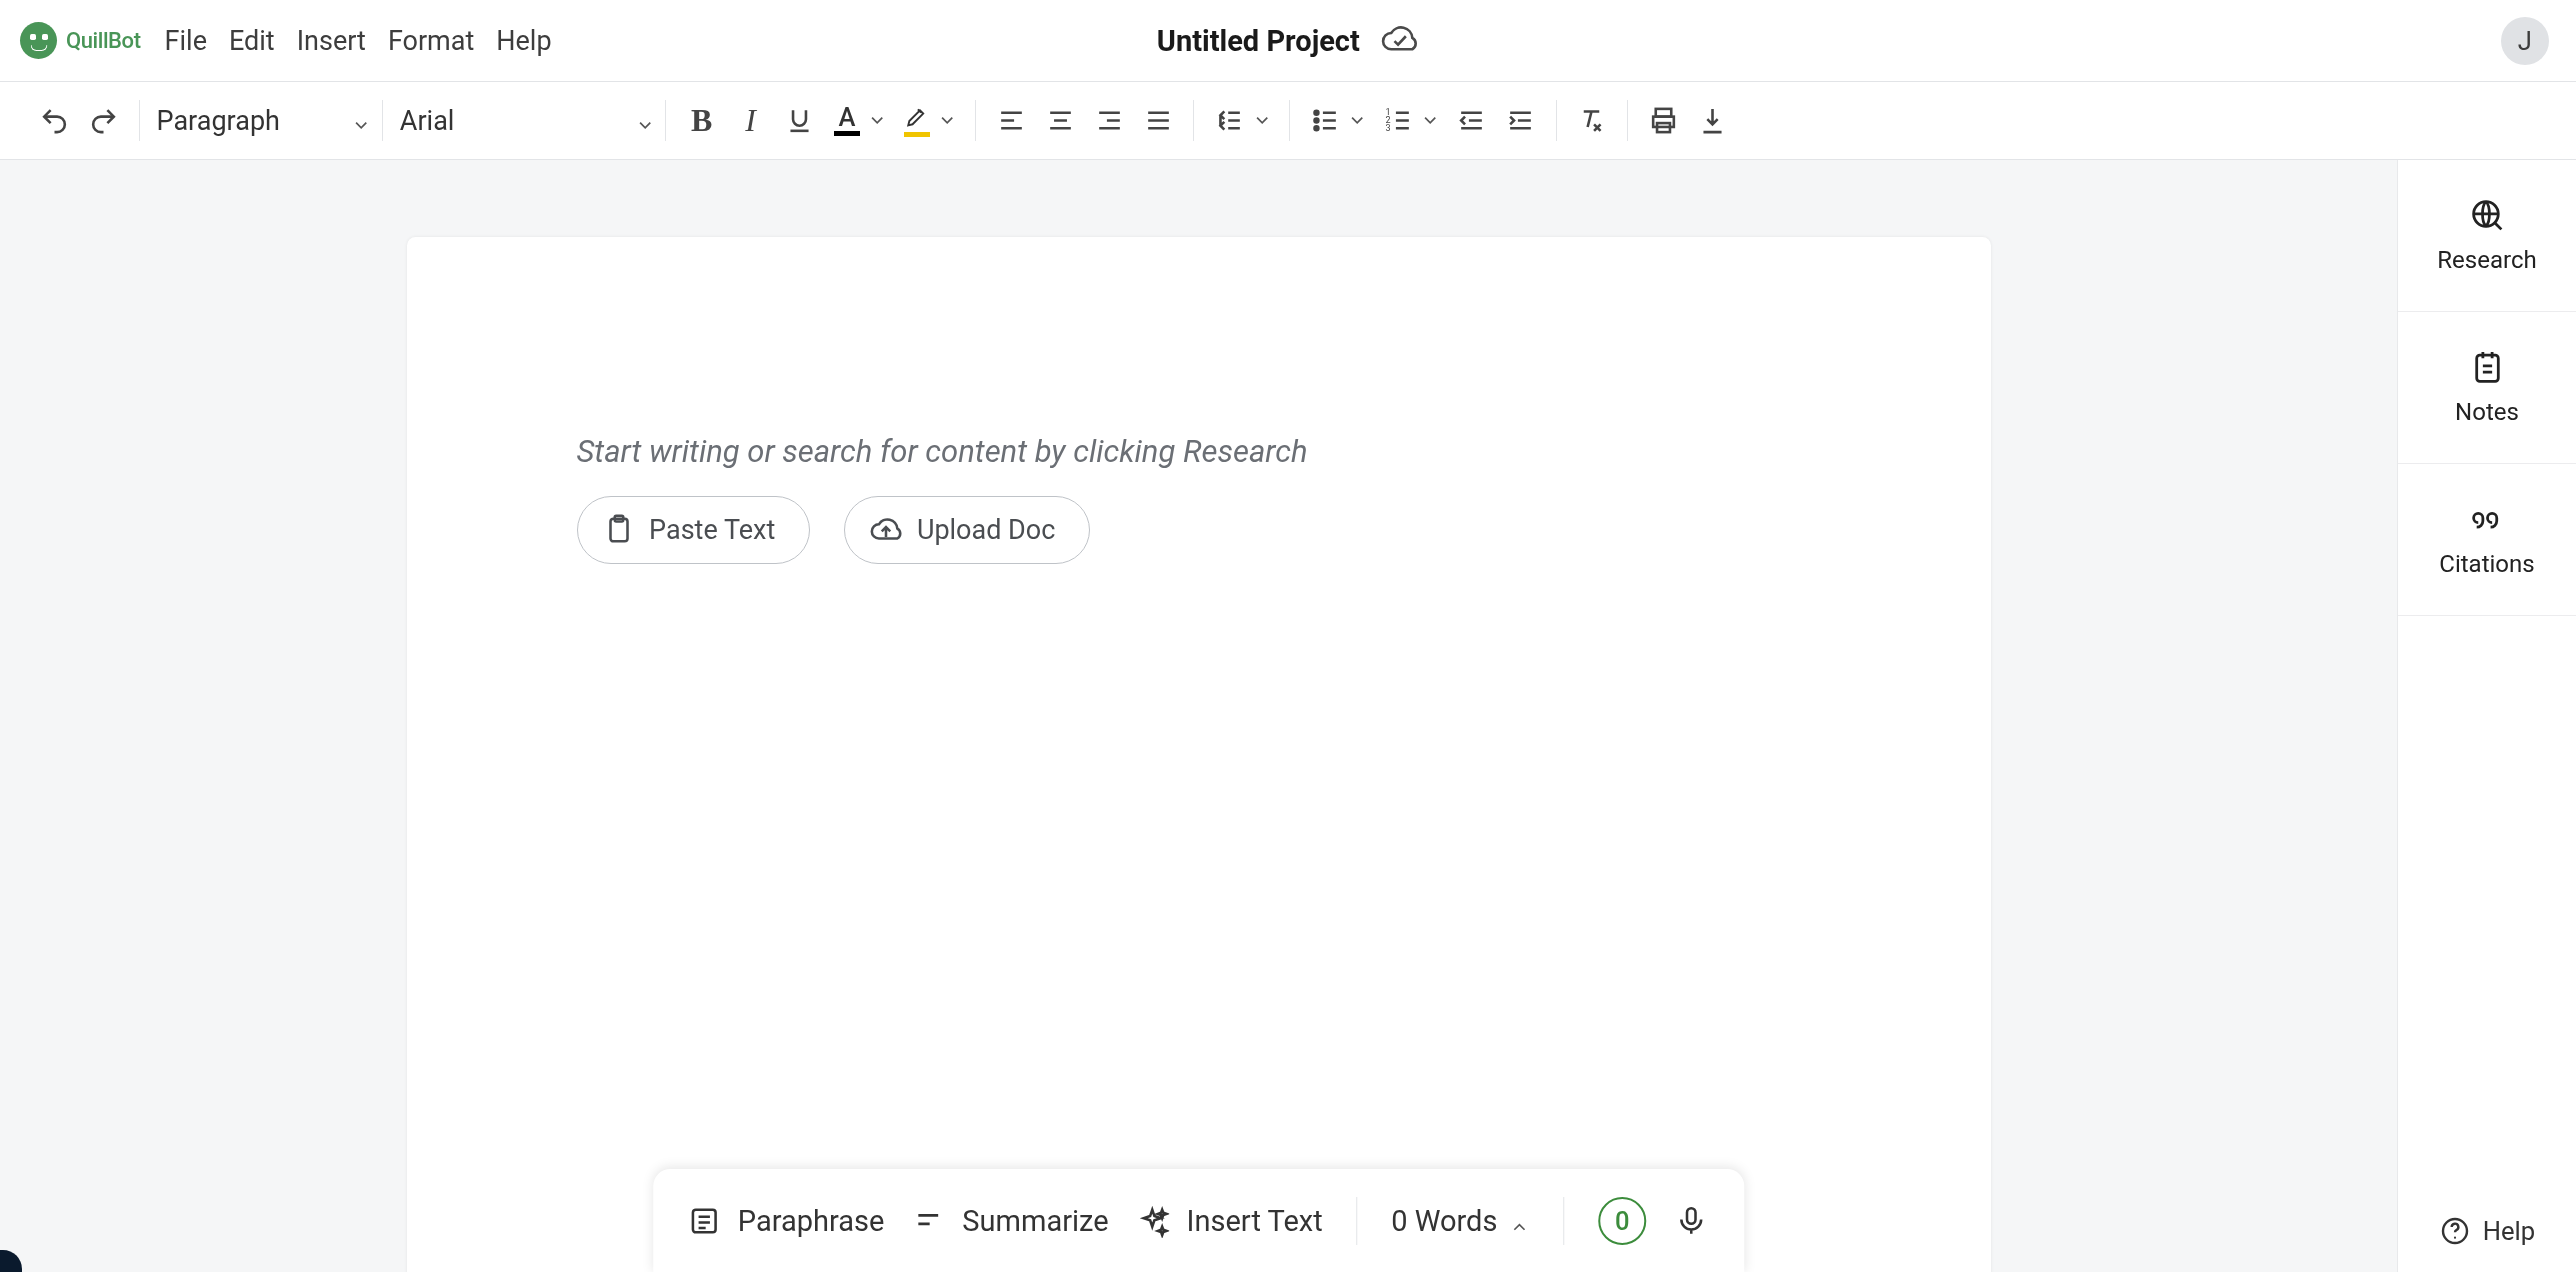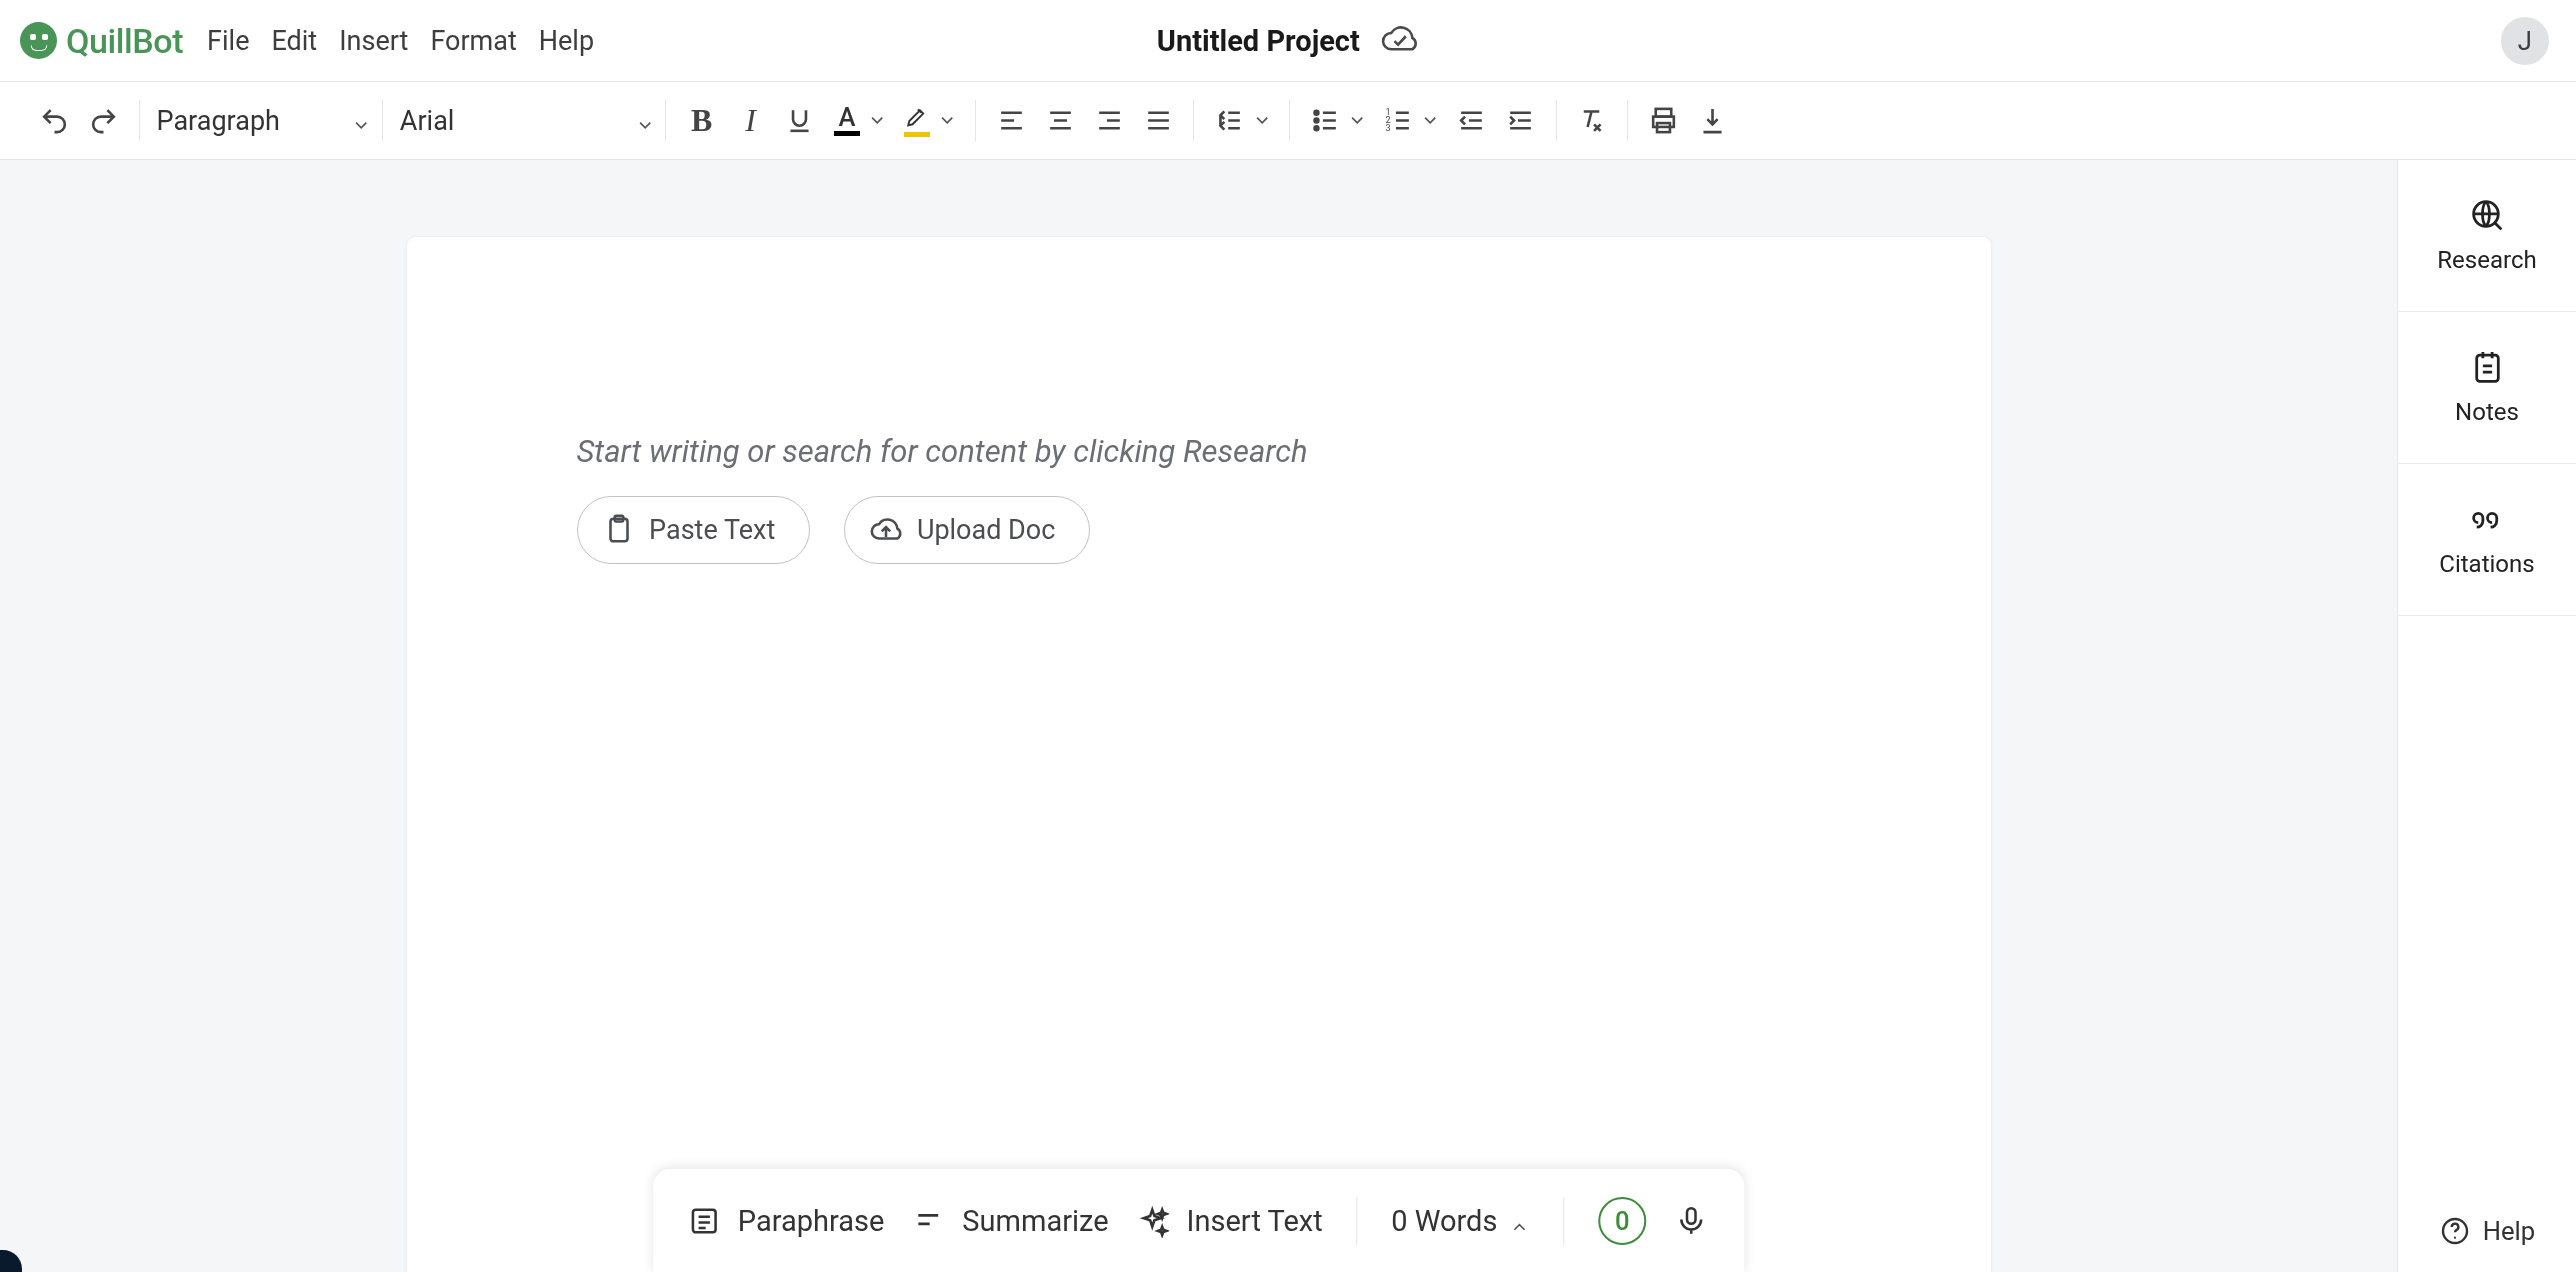--- a/index.html
+++ b/index.html
@@ -32,21 +32,21 @@
   .logo-mark::before, .logo-mark::after {
     content: ""; position: absolute; width: 6px; height: 6px; background:#fff; border-radius:1.7px; top:12px;
   }
   .logo-mark::before { left: 9.4px; }
   .logo-mark::after { right: 9.4px; }
   .logo-mark span {
     position:absolute; bottom:8.5px; left:50%; transform:translateX(-50%);
     width:17px; height:5.1px; border:1.7px solid #fff; border-top:none;
     border-bottom-left-radius:10.2px; border-bottom-right-radius:10.2px;
   }
-  .logo-text { font-size: 34px; font-weight: 500; color: #499557; letter-spacing: -0.4px; }
+  .logo-text { font-size: 22px; font-weight: 500; color: #499557; letter-spacing: -0.4px; }
   .menu-items { display: flex; gap: 22px; }
   .menu-item { font-size: 27px; color: #3d3d3d; cursor: pointer; }
 
   .title-center {
     position: absolute; left: 50%; transform: translateX(-50%);
     display: flex; align-items: center; gap: 20.4px;
   }
   .doc-title { font-size: 29px; font-weight: 700; color: #1a1a1a; }
   .cloud-sync svg { width: 39px; height: 39px; stroke:#4a4a4a; }
 

